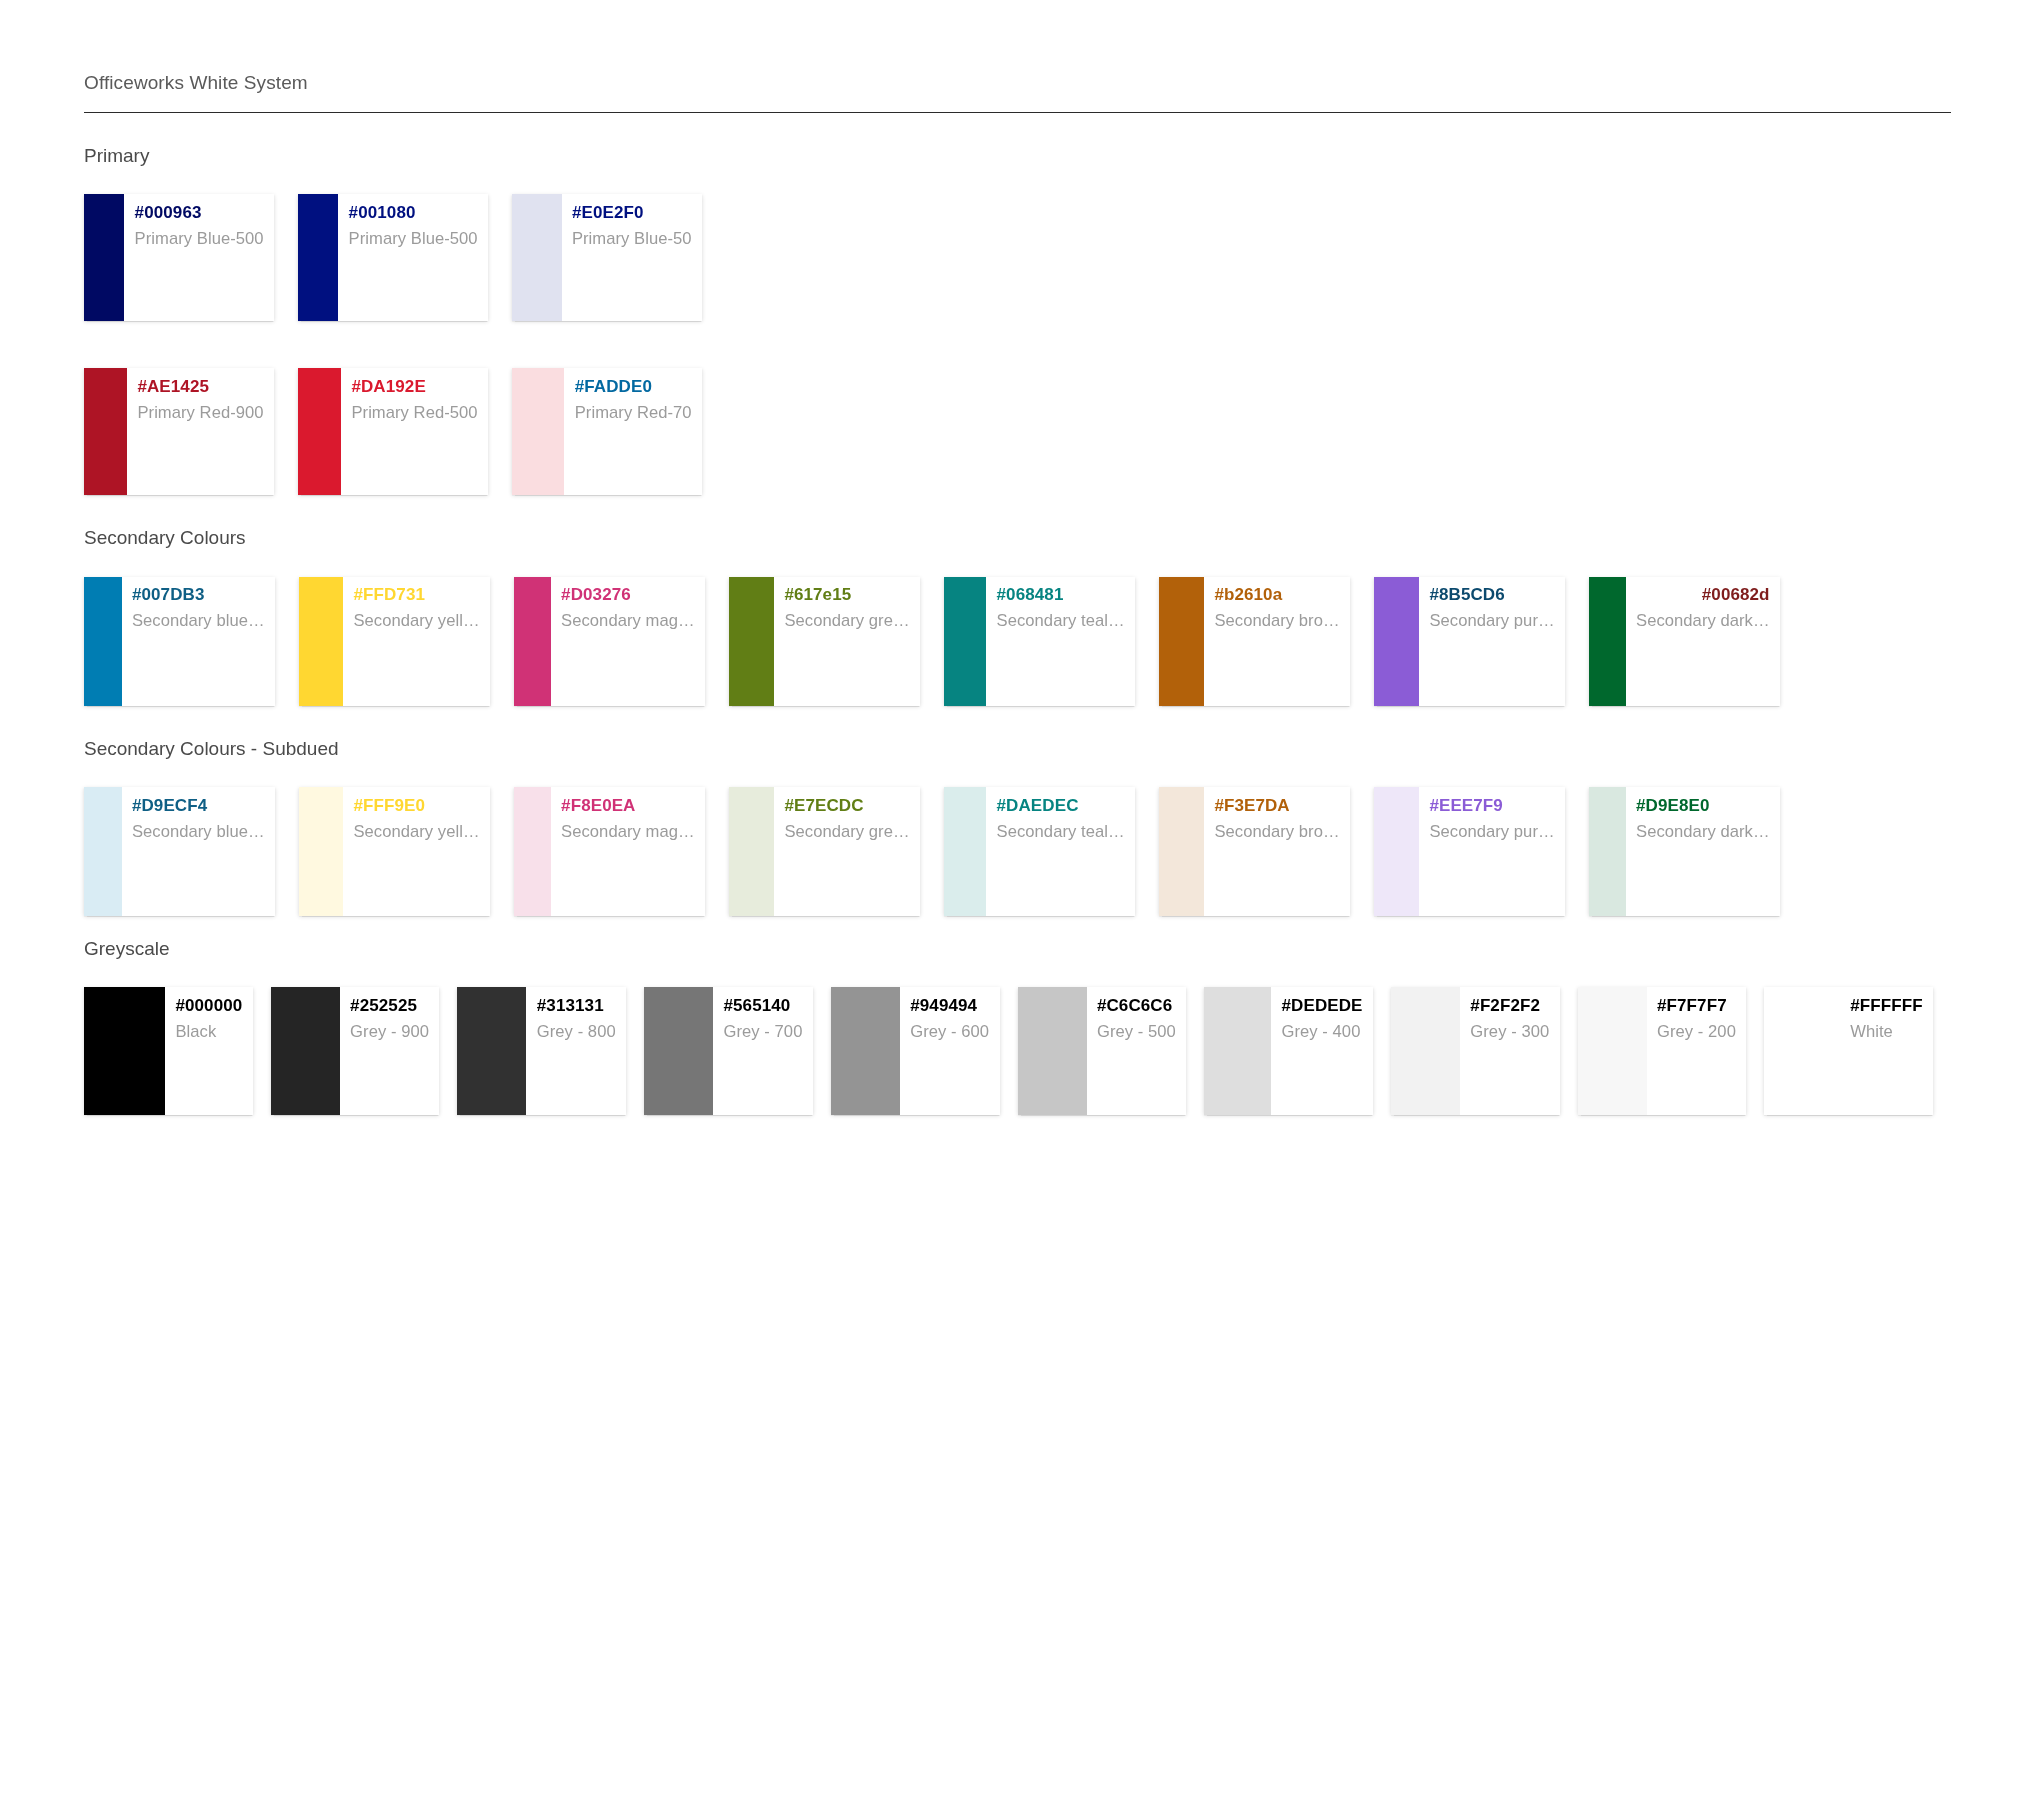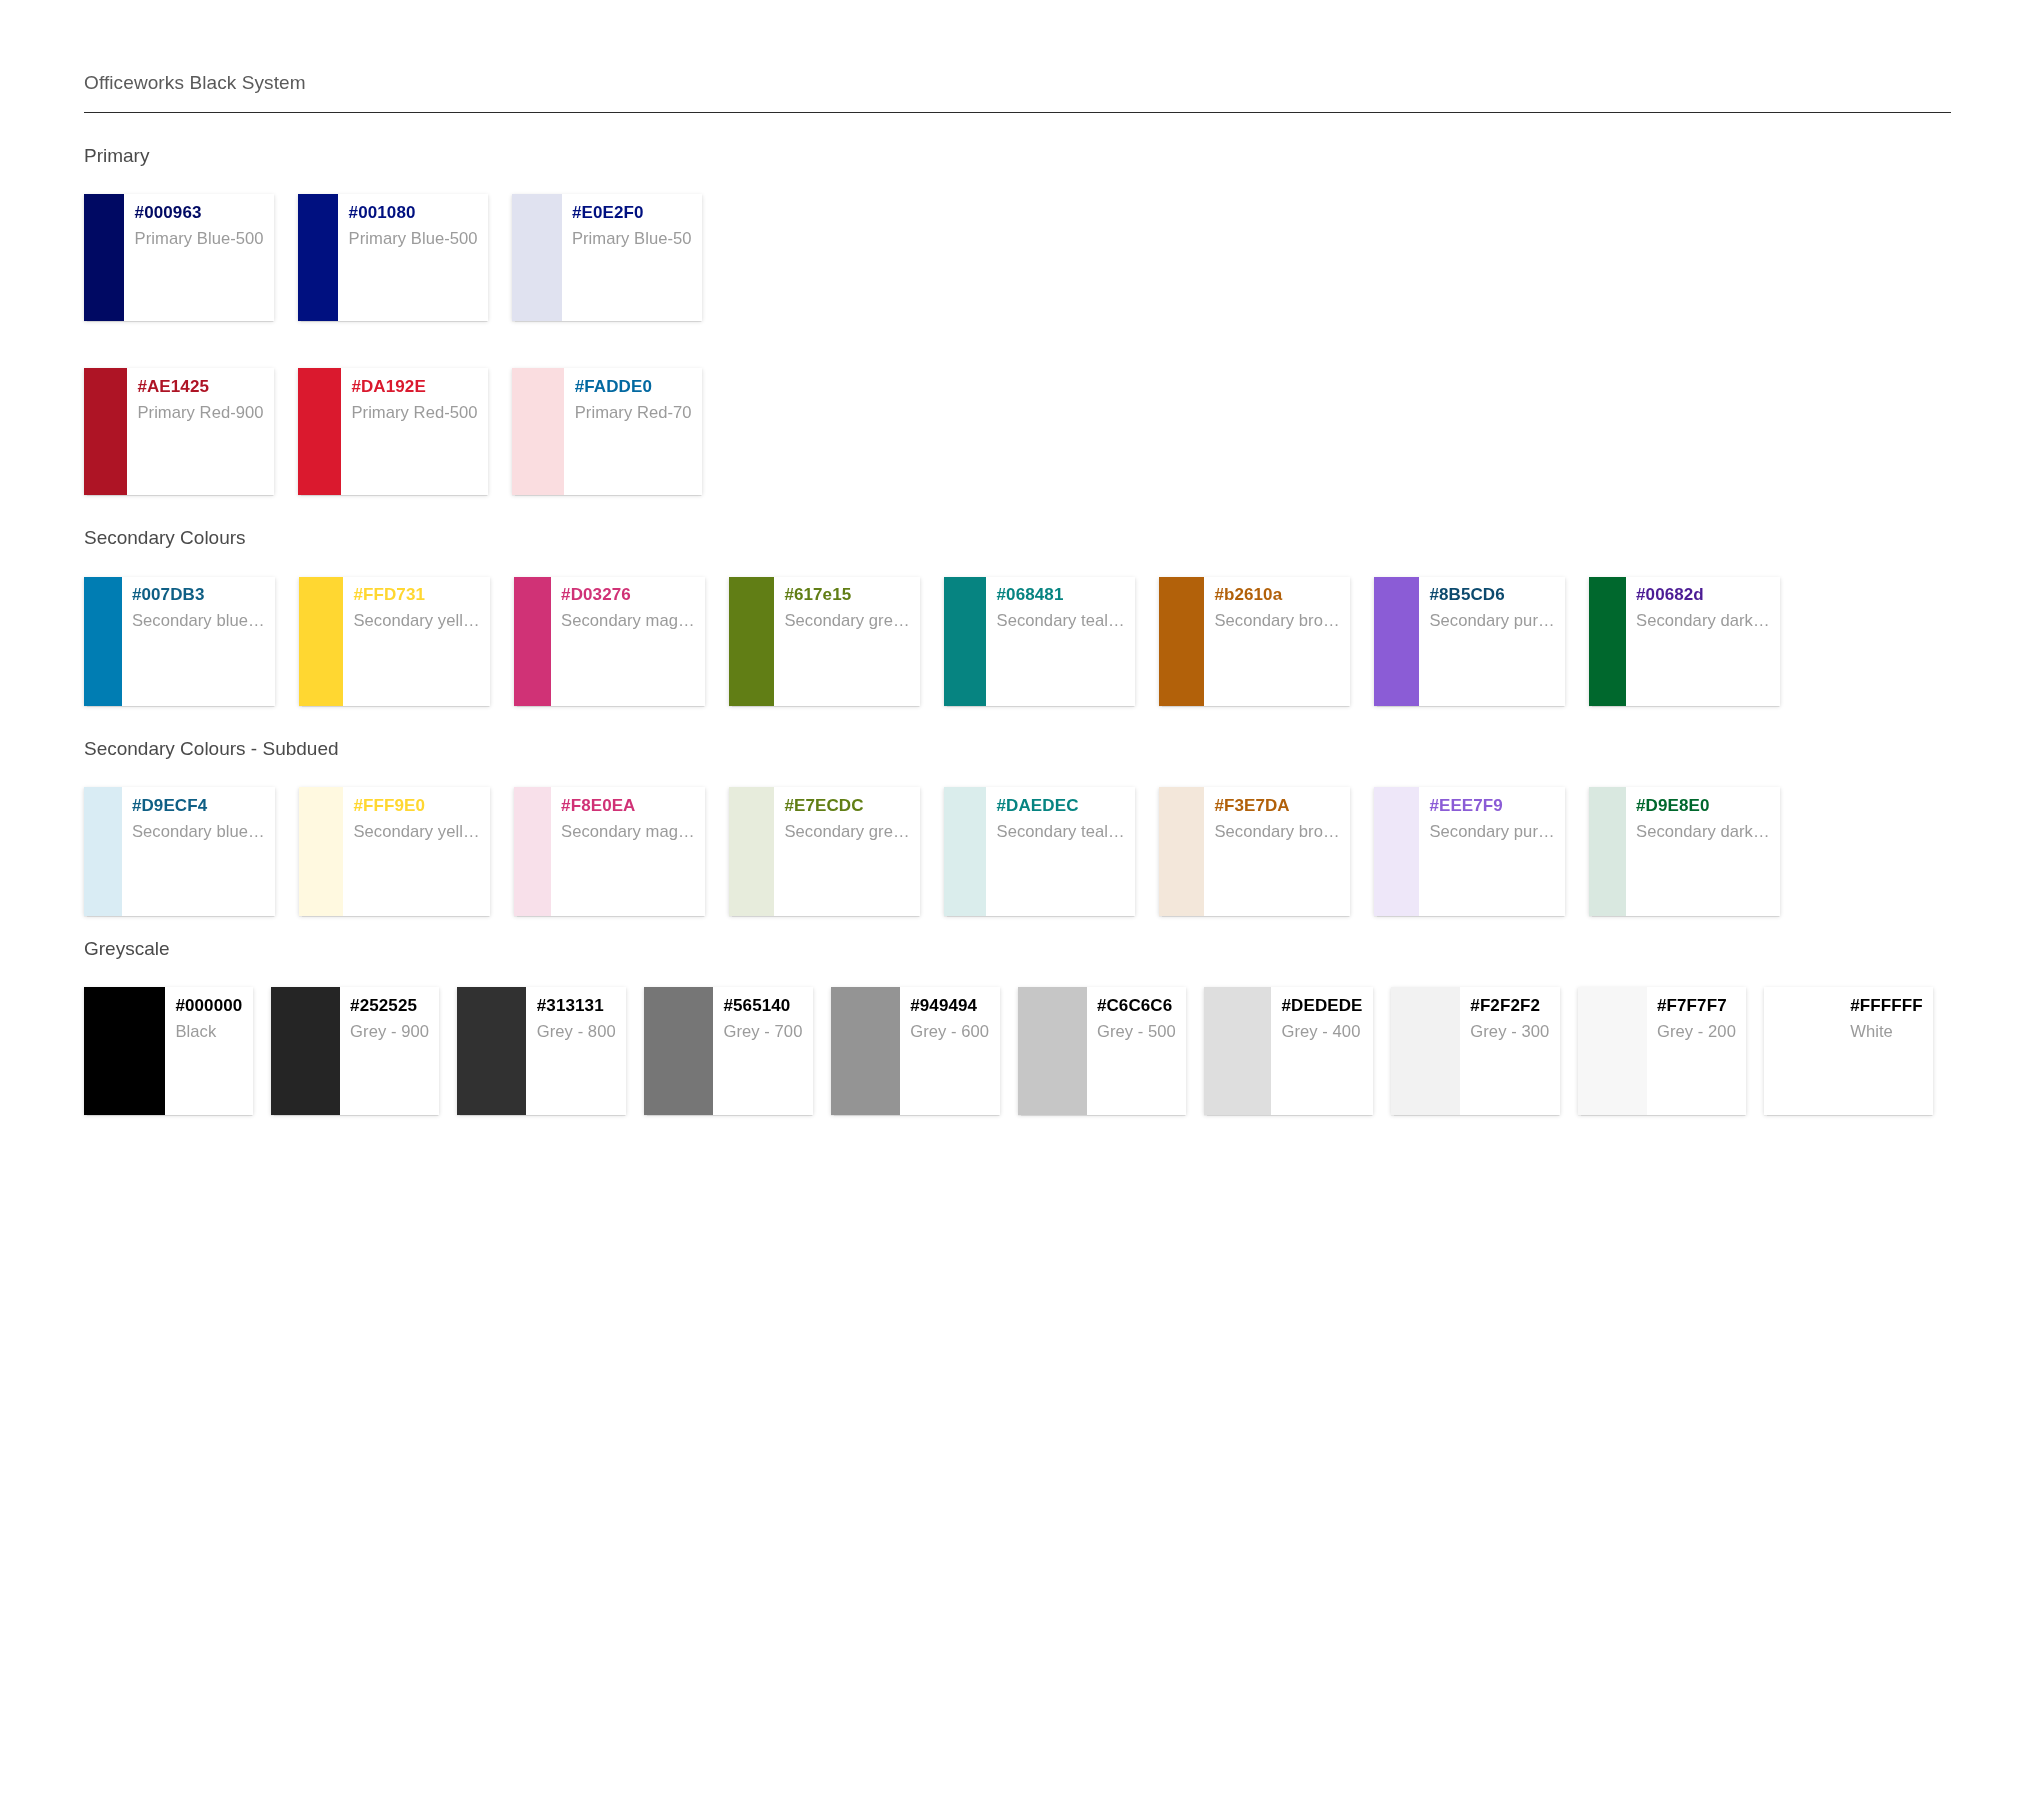--- a/index.html
+++ b/index.html
@@ -116,21 +116,21 @@
   
   .row-grey .swatch-card { width: 173px; margin-right: 18px; }
   .row-grey .swatch-block { height: 128px; }
   .row-grey .swatch-hex { color: #000000; }
 </style>
 </head>
 <body>
 
 <div class="page">
 
-  <div class="eyebrow">Officeworks Black System</div>
+  <div class="eyebrow">Officeworks White System</div>
 
   <div class="title-rule"></div>
 
   <div id="sections-root">
       <div class="section">
         <div class="section-heading">Primary</div>
         <div class="swatch-row row-primary">
           <div class="swatch-card">
             <div class="swatch-block" style="background: rgb(0, 9, 99);"></div>
             <div class="swatch-meta">
@@ -225,21 +225,21 @@
           <div class="swatch-card">
             <div class="swatch-block" style="background: rgb(139, 92, 214);"></div>
             <div class="swatch-meta">
               <div class="swatch-hex" style="color: #0c4a6e;">#8B5CD6</div>
               <div class="swatch-name">Secondary pur…</div>
             </div>
           </div>
           <div class="swatch-card">
             <div class="swatch-block" style="background: rgb(0, 104, 45);"></div>
             <div class="swatch-meta">
-              <div class="swatch-hex" style="color: #4c1d95;">#00682d</div>
+              <div class="swatch-hex" style="color: #7f1d1d; text-align: right;">#00682d</div>
               <div class="swatch-name">Secondary dark…</div>
             </div>
           </div>
         </div>
       </div>
       <div class="section">
         <div class="section-heading">Secondary Colours - Subdued</div>
         <div class="swatch-row row-secondary">
           <div class="swatch-card">
             <div class="swatch-block" style="background: rgb(217, 236, 244);"></div>

